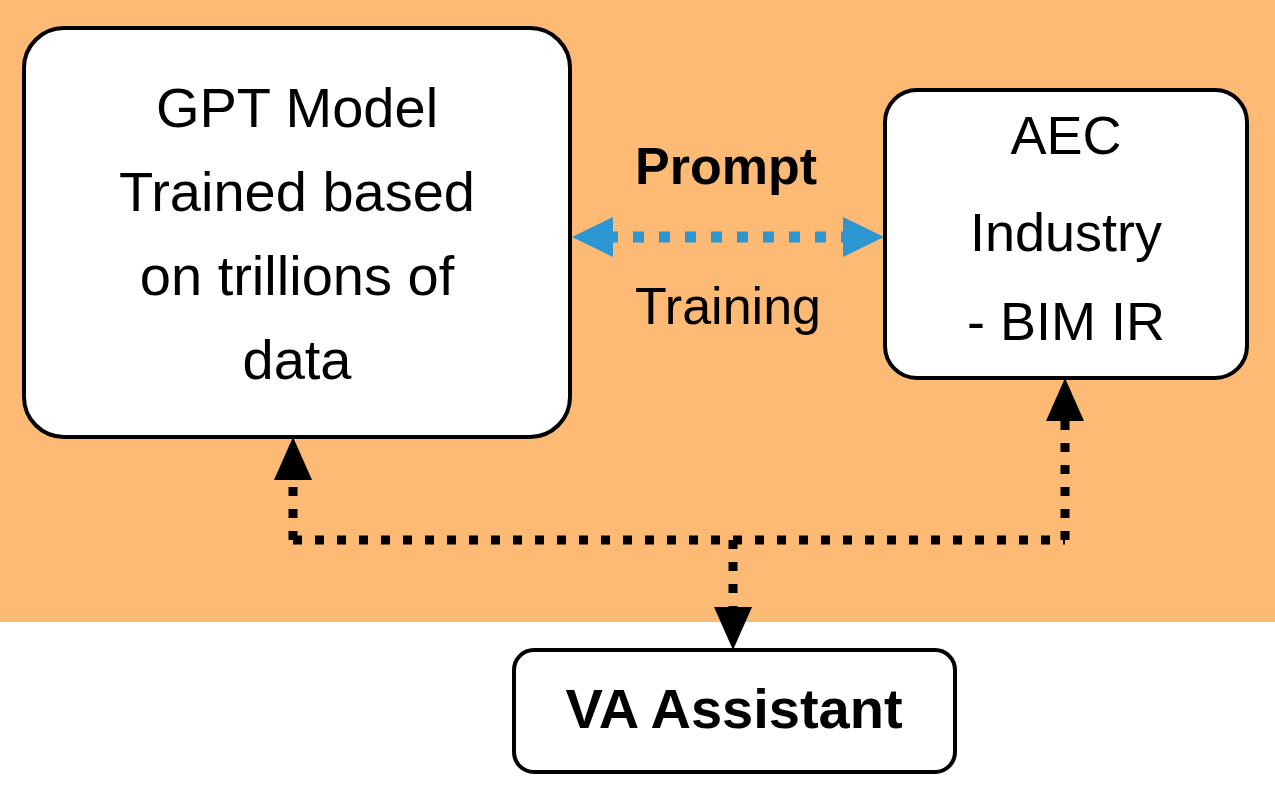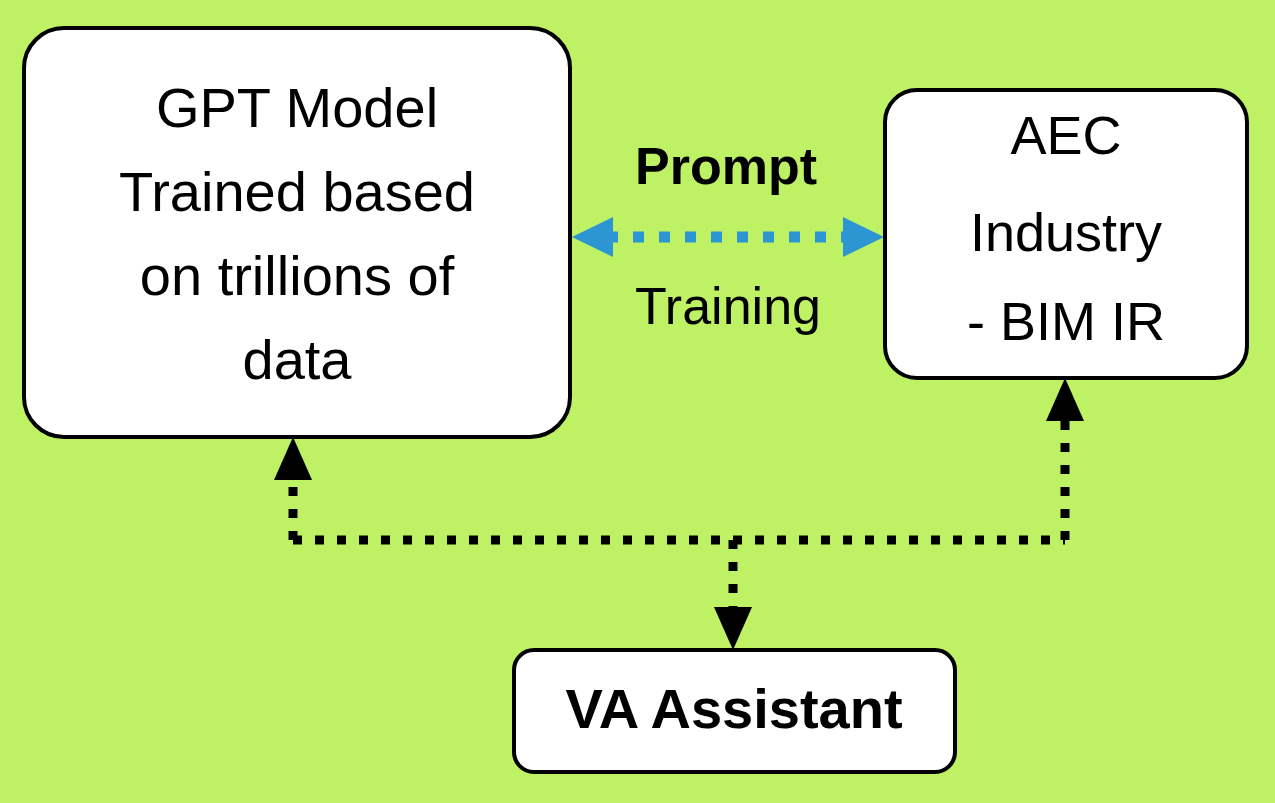--- a/index.html
+++ b/index.html
@@ -9,22 +9,22 @@
   }
   body {
     width: 1275px;
     height: 803px;
     overflow: hidden;
     font-family: "Liberation Sans", sans-serif;
   }
   #diagram-root {
     position: relative;
     width: 1275px;
-    height: 803px;
-    background: #bef264;
+    height: 622px;
+    background: #fdba74;
   }
   svg.diagram-canvas {
     position: absolute;
     left: 0;
     top: 0;
     width: 1275px;
     height: 803px;
     display: block;
   }
   .node-box {

